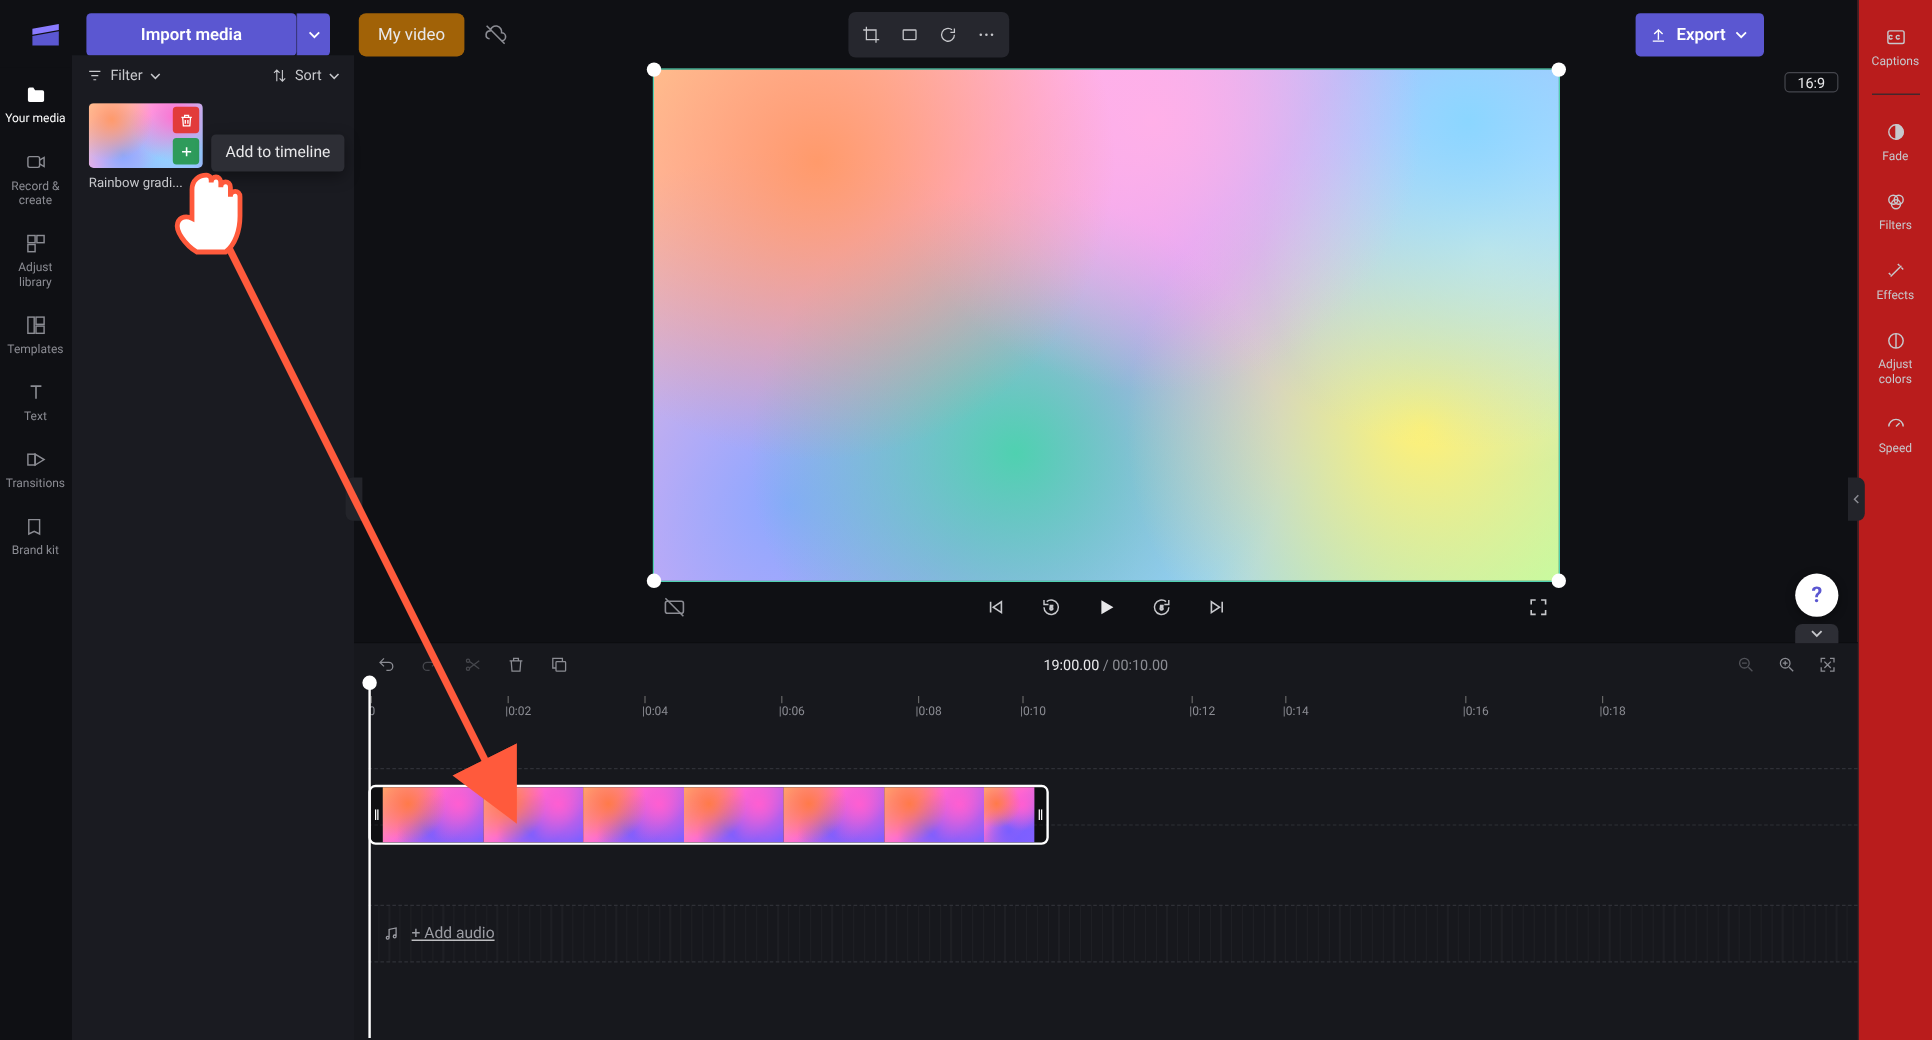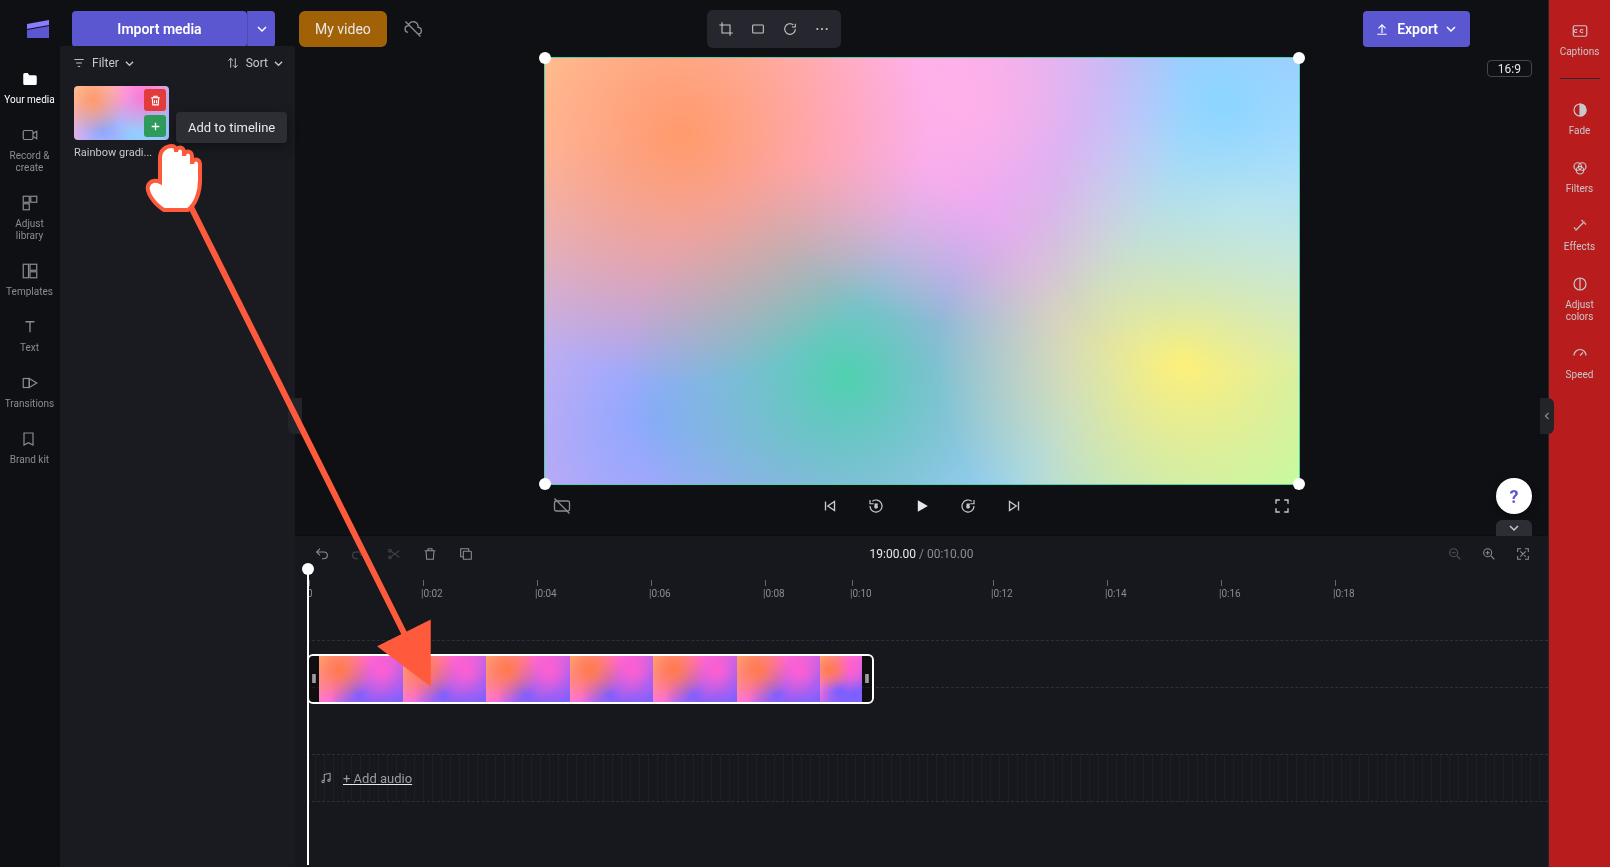--- a/index.html
+++ b/index.html
@@ -408,21 +408,21 @@
   </div>
 
   <div class="ruler">
     <div class="tick" style="left:0px">0</div>
     <div class="tick" style="left:114px">|0:02</div>
     <div class="tick" style="left:228px">|0:04</div>
     <div class="tick" style="left:342px">|0:06</div>
     <div class="tick" style="left:456px">|0:08</div>
     <div class="tick" style="left:543px">|0:10</div>
     <div class="tick" style="left:684px">|0:12</div>
-    <div class="tick" style="left:798px">|0:14</div>
+    <div class="tick" style="left:762px">|0:14</div>
     <div class="tick" style="left:912px">|0:16</div>
     <div class="tick" style="left:1026px">|0:18</div>
   </div>
 
   <div class="tracks">
     <div style="height:40px"></div>
     <div class="lane">
       <svg width="14" height="14" viewBox="0 0 24 24" fill="none" stroke="currentColor" stroke-width="1.8">
           <path d="M6 5h12M12 5v14"></path>
         </svg>

